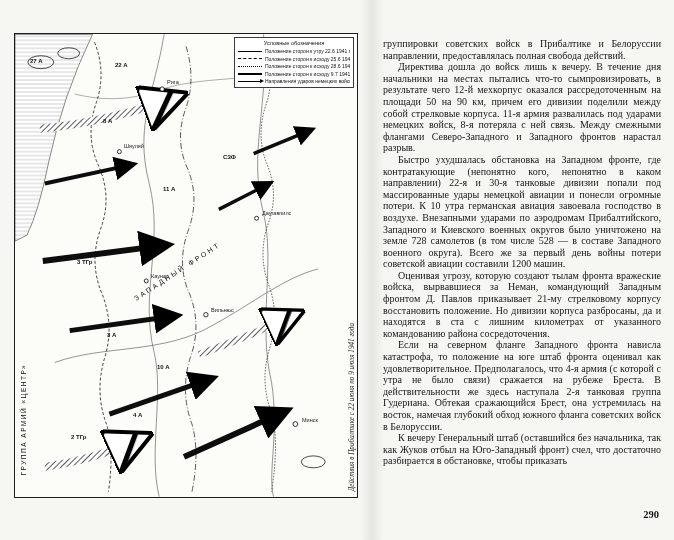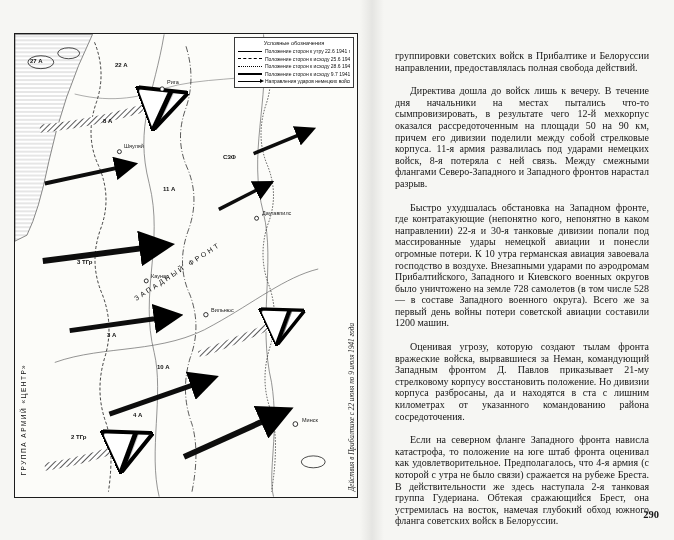--- a/index.html
+++ b/index.html
@@ -38,21 +38,21 @@
   .sample.dotted{border-top-style:dotted;}
   .sample.thick{border-top-width:2px;}
   .sample.arrow::after{content:"";position:absolute;right:-2px;top:-3px;
     border-left:4px solid #000;border-top:2.5px solid transparent;border-bottom:2.5px solid transparent;}
   .legend-row span.txt{white-space:nowrap;overflow:hidden;}
   
   .right-page{position:absolute;left:372px;top:0;width:302px;height:540px;}
   .text-col{position:absolute;left:11px;top:38px;width:278px;
     font-size:10px;line-height:1.16;text-align:justify;color:#161616;
     hyphens:auto;}
-  .text-col p{margin:12px;text-indent:15px;font-family:Liberation Serif, serif;}
+  .text-col p{margin:0;text-indent:15px;font-family:Liberation Serif, serif;}
   .text-col p.cont{text-indent:0;}
   .page-number{position:absolute;right:15px;bottom:20px;font-weight:bold;
     font-size:10.5px;color:#161616;}
 </style>
 </head>
 <body>
 
 <div class="spread">
 
   <div class="left-page">
@@ -161,17 +161,18 @@
 
   <div class="gutter"></div>
 
   <div class="right-page">
     <div class="text-col">
       <p class="cont">группировки советских войск в Прибалтике и Белоруссии направлении, предоставлялась полная свобода действий.</p>
       <p>Директива дошла до войск лишь к вечеру. В течение дня начальники на местах пытались что-то сымпровизировать, в результате чего 12-й мехкорпус оказался рассредоточенным на площади 50 на 90 км, причем его дивизии поделили между собой стрелковые корпуса. 11-я армия развалилась под ударами немецких войск, 8-я потеряла с ней связь. Между смежными флангами Северо-Западного и Западного фронтов нарастал разрыв.</p>
       <p>Быстро ухудшалась обстановка на Западном фронте, где контратакующие (непонятно кого, непонятно в каком направлении) 22-я и 30-я танковые дивизии попали под массированные удары немецкой авиации и понесли огромные потери. К 10 утра германская авиация завоевала господство в воздухе. Внезапными ударами по аэродромам Прибалтийского, Западного и Киевского военных округов было уничтожено на земле 728 самолетов (в том числе 528 — в составе Западного военного округа). Всего же за первый день войны потери советской авиации составили 1200 машин.</p>
       <p>Оценивая угрозу, которую создают тылам фронта вражеские войска, вырвавшиеся за Неман, командующий Западным фронтом Д. Павлов приказывает 21-му стрелковому корпусу восстановить положение. Но дивизии корпуса разбросаны, да и находятся в ста с лишним километрах от указанного командованию района сосредоточения.</p>
       <p>Если на северном фланге Западного фронта нависла катастрофа, то положение на юге штаб фронта оценивал как удовлетворительное. Предполагалось, что 4-я армия (с которой с утра не было связи) сражается на рубеже Бреста. В действительности же здесь наступала 2-я танковая группа Гудериана. Обтекая сражающийся Брест, она устремилась на восток, намечая глубокий обход южного фланга советских войск в Белоруссии.</p>
+      <p>К вечеру Генеральный штаб (оставшийся без начальника, так как Жуков отбыл на Юго-Западный фронт) счел, что достаточно разбирается в обстановке, чтобы приказать</p>
     </div>
     <div class="page-number">290</div>
   </div>
 
 </div>
 
 </body></html>

